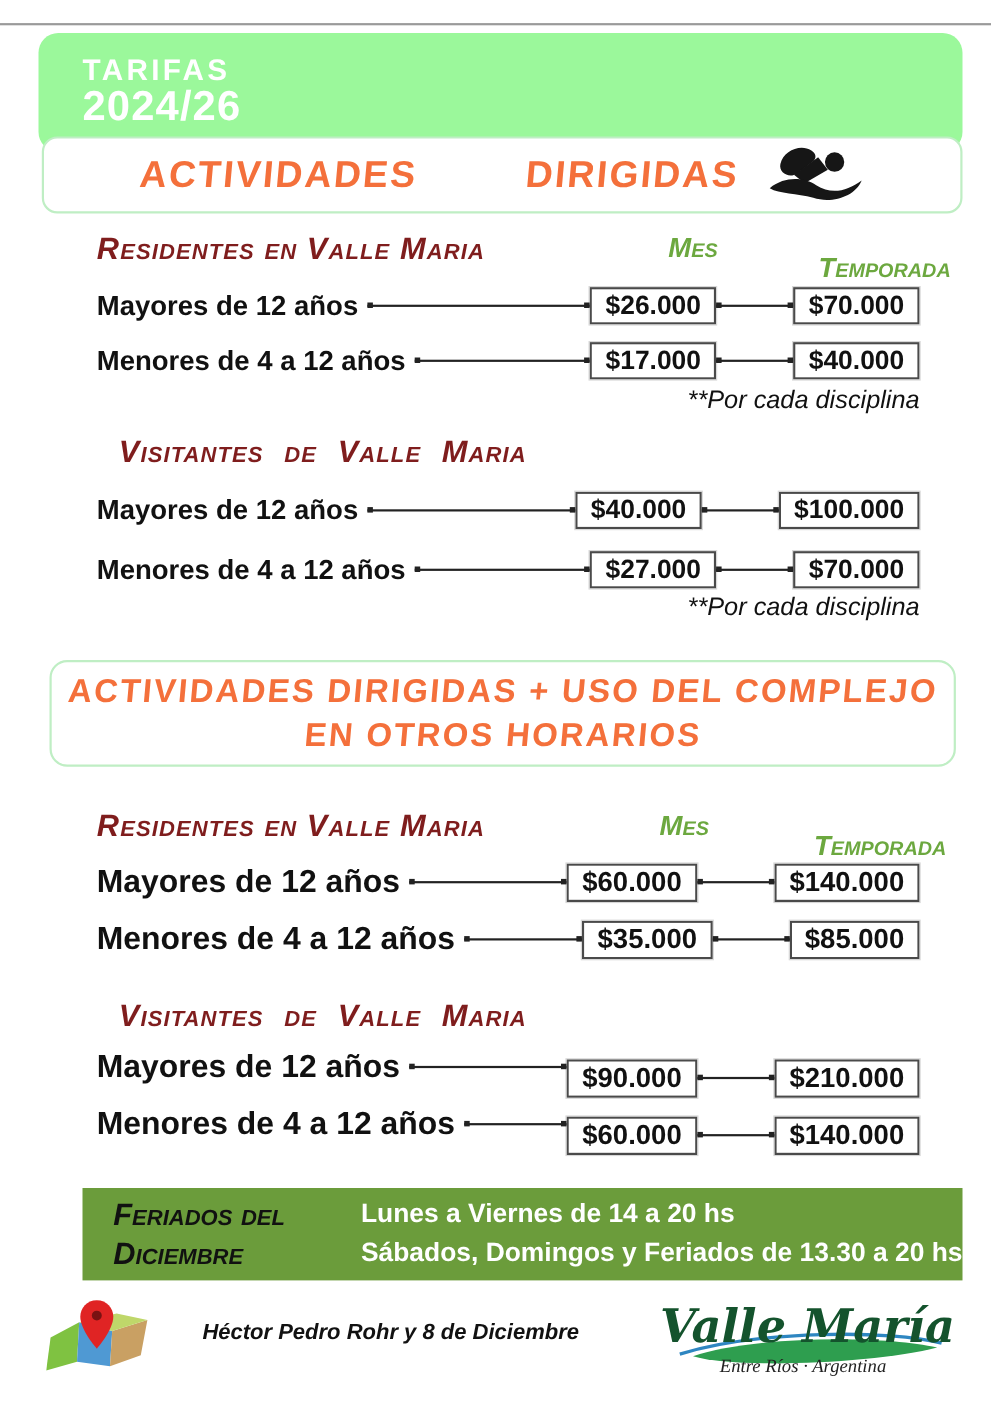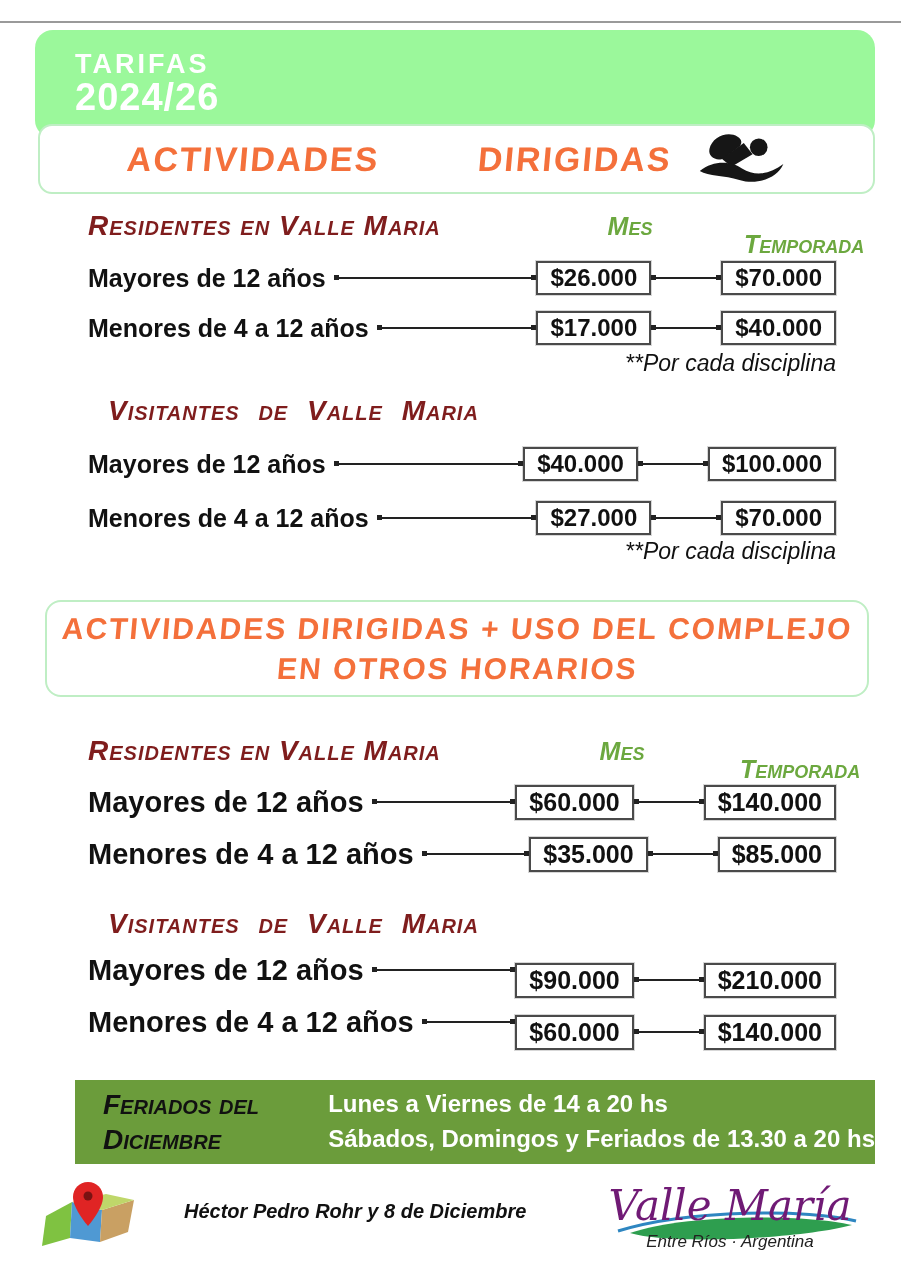--- a/index.html
+++ b/index.html
@@ -76,24 +76,24 @@
          display:flex;align-items:center;padding:0 0 0 28px;box-sizing:border-box;}
   .htitle{width:232px;color:#111;font-variant:small-caps;font-style:italic;
           font-weight:bold;font-size:28px;line-height:1.25;}
   .htext{color:#fff;font-weight:bold;font-size:24px;line-height:1.45;white-space:nowrap;}
 
   
   .addr{top:1200px;left:142px;font-weight:bold;font-style:italic;font-size:20px;white-space:nowrap;margin-left:42px;}
   .mapwrap{top:1180px;left:42px;width:96px;height:72px;}
   .logo{top:1183px;left:600px;width:260px;text-align:center;}
   .logo-main{position:relative;z-index:2;font-family:"DejaVu Serif",serif;
-             font-style:italic;font-weight:normal;font-size:42px;color:#701a75;
+             font-style:italic;font-weight:bold;font-size:42px;color:#14532d;
              white-space:nowrap;line-height:1.1;}
   .logo-swoosh{position:absolute;left:0;top:24px;z-index:1;}
-  .logo-sub{position:relative;z-index:2;font-family:Liberation Sans, sans-serif;
+  .logo-sub{position:relative;z-index:2;font-family:Liberation Serif, serif;
             font-style:italic;font-size:17px;color:#222;margin-top:3px;white-space:nowrap;}
 </style>
 </head>
 <body>
 
 <div class="topline"></div>
 
 <div class="abs header">
   <div class="badge">
     <div class="t1">TARIFAS</div>

